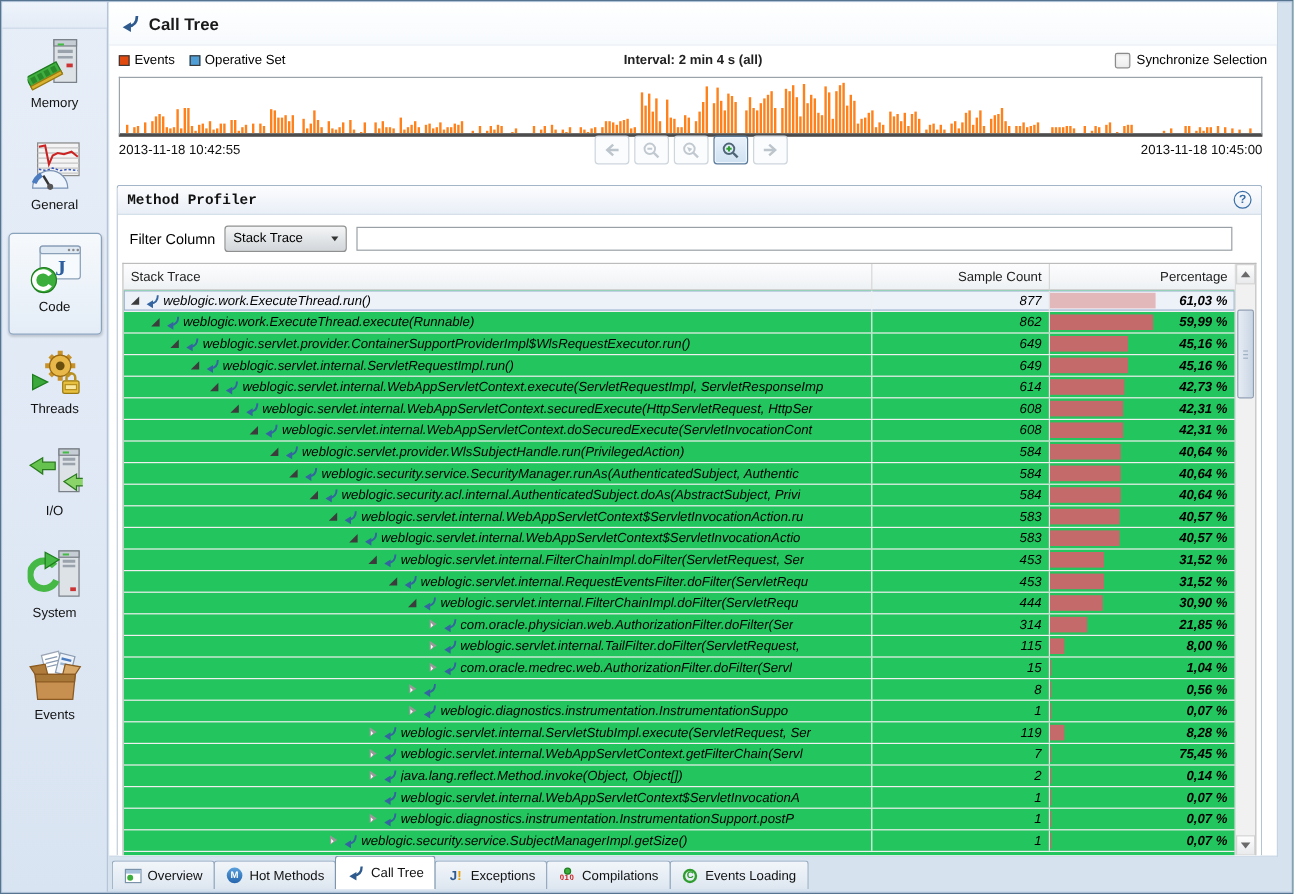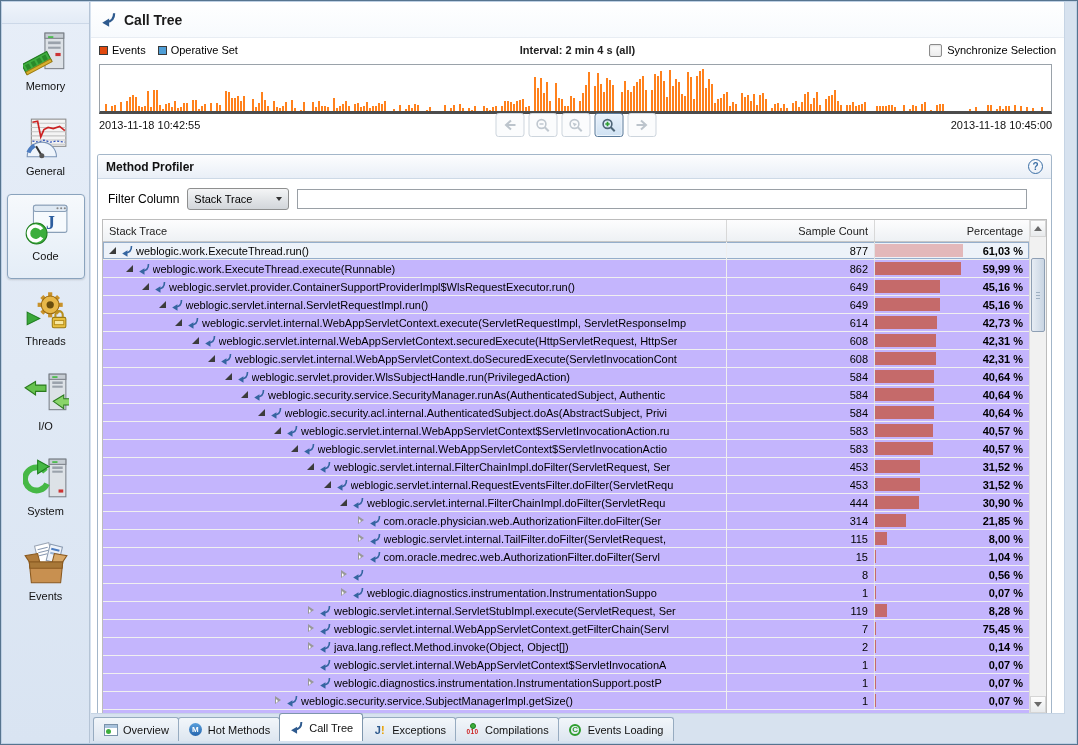--- a/index.html
+++ b/index.html
@@ -45,41 +45,41 @@
   .nav-buttons{ position:absolute; left:50%; top:-3px; transform:translateX(-50%); display:flex; gap:4px; }
   .nav-btn{ width:29px; height:24px; border:1px solid #cdd5dd; border-radius:3px; background:#fbfcfd;
     display:flex; align-items:center; justify-content:center; cursor:default; }
   .nav-btn.active{ border:1px solid #5a7a9a; background:linear-gradient(#e9f2fb,#cfe1f2); box-shadow:inset 0 0 0 1px #eef5fc; cursor:pointer; }
 
   
   .method-profiler{ position:absolute; left:6px; right:12px; top:152px; bottom:0;
     border:1px solid #a3b6c9; border-bottom:none; border-radius:3px 3px 0 0; background:#fff; overflow:hidden; }
   .mp-header{ height:24px; display:flex; align-items:center; padding:0 8px;
     background:linear-gradient(#fdfdfe,#e9eff7); border-bottom:1px solid #cdd9e6; }
-  .mp-title{ font-size:12px; font-weight:bold; color:#111; }
+  .mp-title{ font-size:12px; font-weight:bold; color:#111;font-family:Liberation Mono, monospace; }
   .help-icon{ margin-left:auto; width:15px; height:15px; border:1.5px solid #3a6ea5; border-radius:50%;
     color:#3a6ea5; font-size:10px; font-weight:bold; display:flex; align-items:center; justify-content:center; cursor:pointer; }
 
   .filter-row{ height:40px; display:flex; align-items:center; padding:0 10px; gap:8px; font-size:12px; }
   .combo{ width:102px; height:22px; border:1px solid #8e8f8f; border-radius:3px;
     background:linear-gradient(#f4f5f6,#dfe2e5 60%,#d2d6da); display:flex; align-items:center;
     padding:0 6px; font-size:11px; gap:6px; cursor:pointer; }
   .combo .cval{ flex:1; }
   .combo-arrow{ width:0; height:0; border-left:3.5px solid transparent; border-right:3.5px solid transparent; border-top:4px solid #333; }
   .filter-input{ flex:1; height:20px; border:1px solid #9aa0a6; font-size:11px; padding:0 4px; margin-right:14px; font-family:"Liberation Sans",sans-serif; }
 
   
   .ct-table{ position:absolute; left:4px; right:4px; top:64px; bottom:0; border:1px solid #bcbcbc; border-bottom:none; overflow:hidden; }
   .thead{ position:absolute; left:0; right:17px; top:0; height:22px; display:flex;
     background:linear-gradient(#fdfdfe,#eef1f4); border-bottom:1px solid #c6c6c6; font-size:11px; color:#222; }
   .th{ display:flex; align-items:center; }
   .th-trace{ flex:1; padding-left:6px; }
   .th-count{ width:148px; justify-content:flex-end; padding-right:6px; border-left:1px solid #d8d8d8; }
   .th-pct{ width:155px; justify-content:flex-end; padding-right:6px; border-left:1px solid #d8d8d8; }
-  .tbody{ position:absolute; left:0; right:17px; top:22px; bottom:0; overflow:hidden; background:#c4b5fd; }
+  .tbody{ position:absolute; left:0; right:17px; top:22px; bottom:0; overflow:hidden; background:#22c55e;font-style:italic; }
   .trow{ display:flex; height:18px; align-items:stretch; border-bottom:1px solid #f0f0f0; font-size:11px; cursor:default; }
   .trow.selected{ background:#edf2f9; box-shadow:inset 0 0 0 1px #95aecb; }
   .cell{ display:flex; align-items:center; overflow:hidden; white-space:nowrap; }
   .cell-trace{ flex:1; gap:3px; }
   .cell-count{ width:148px; justify-content:flex-end; padding-right:6px; border-left:1px solid #efefef; }
   .cell-pct{ width:155px; position:relative; justify-content:flex-end; padding-right:6px; border-left:1px solid #e2e2e2; }
   .pct-bar{ position:absolute; left:0; top:2px; bottom:2px; background:var(--bar-color,#c56a6a); }
   .trow.selected .pct-bar{ background:var(--bar-color-sel,#e3b8ba); }
   .pct-text{ position:relative; font-weight:bold; }
   .twisty{ width:11px; height:11px; position:relative; flex:none; }

